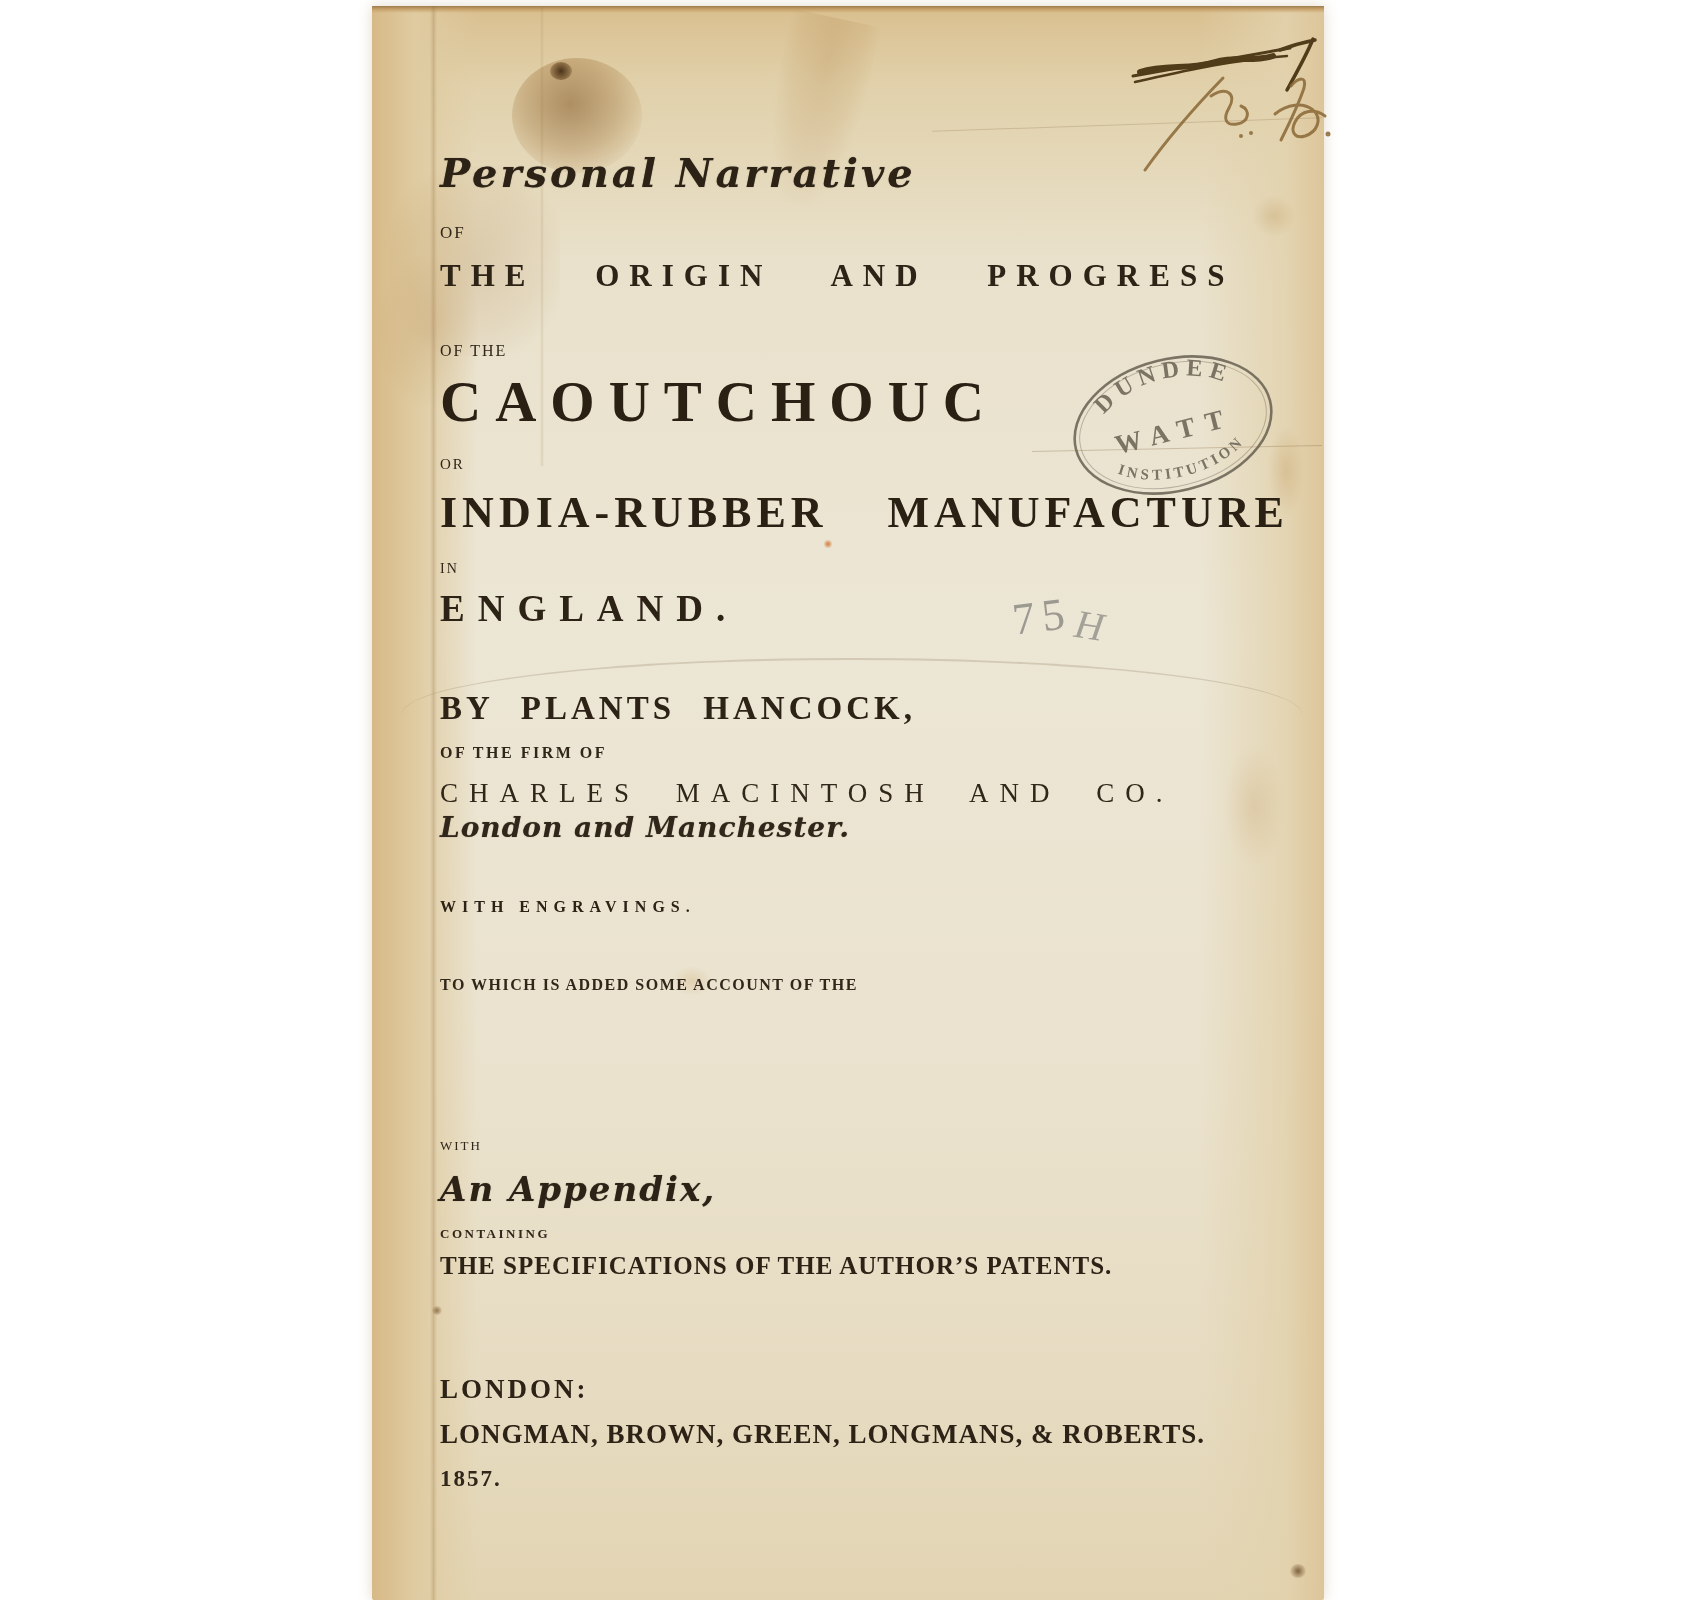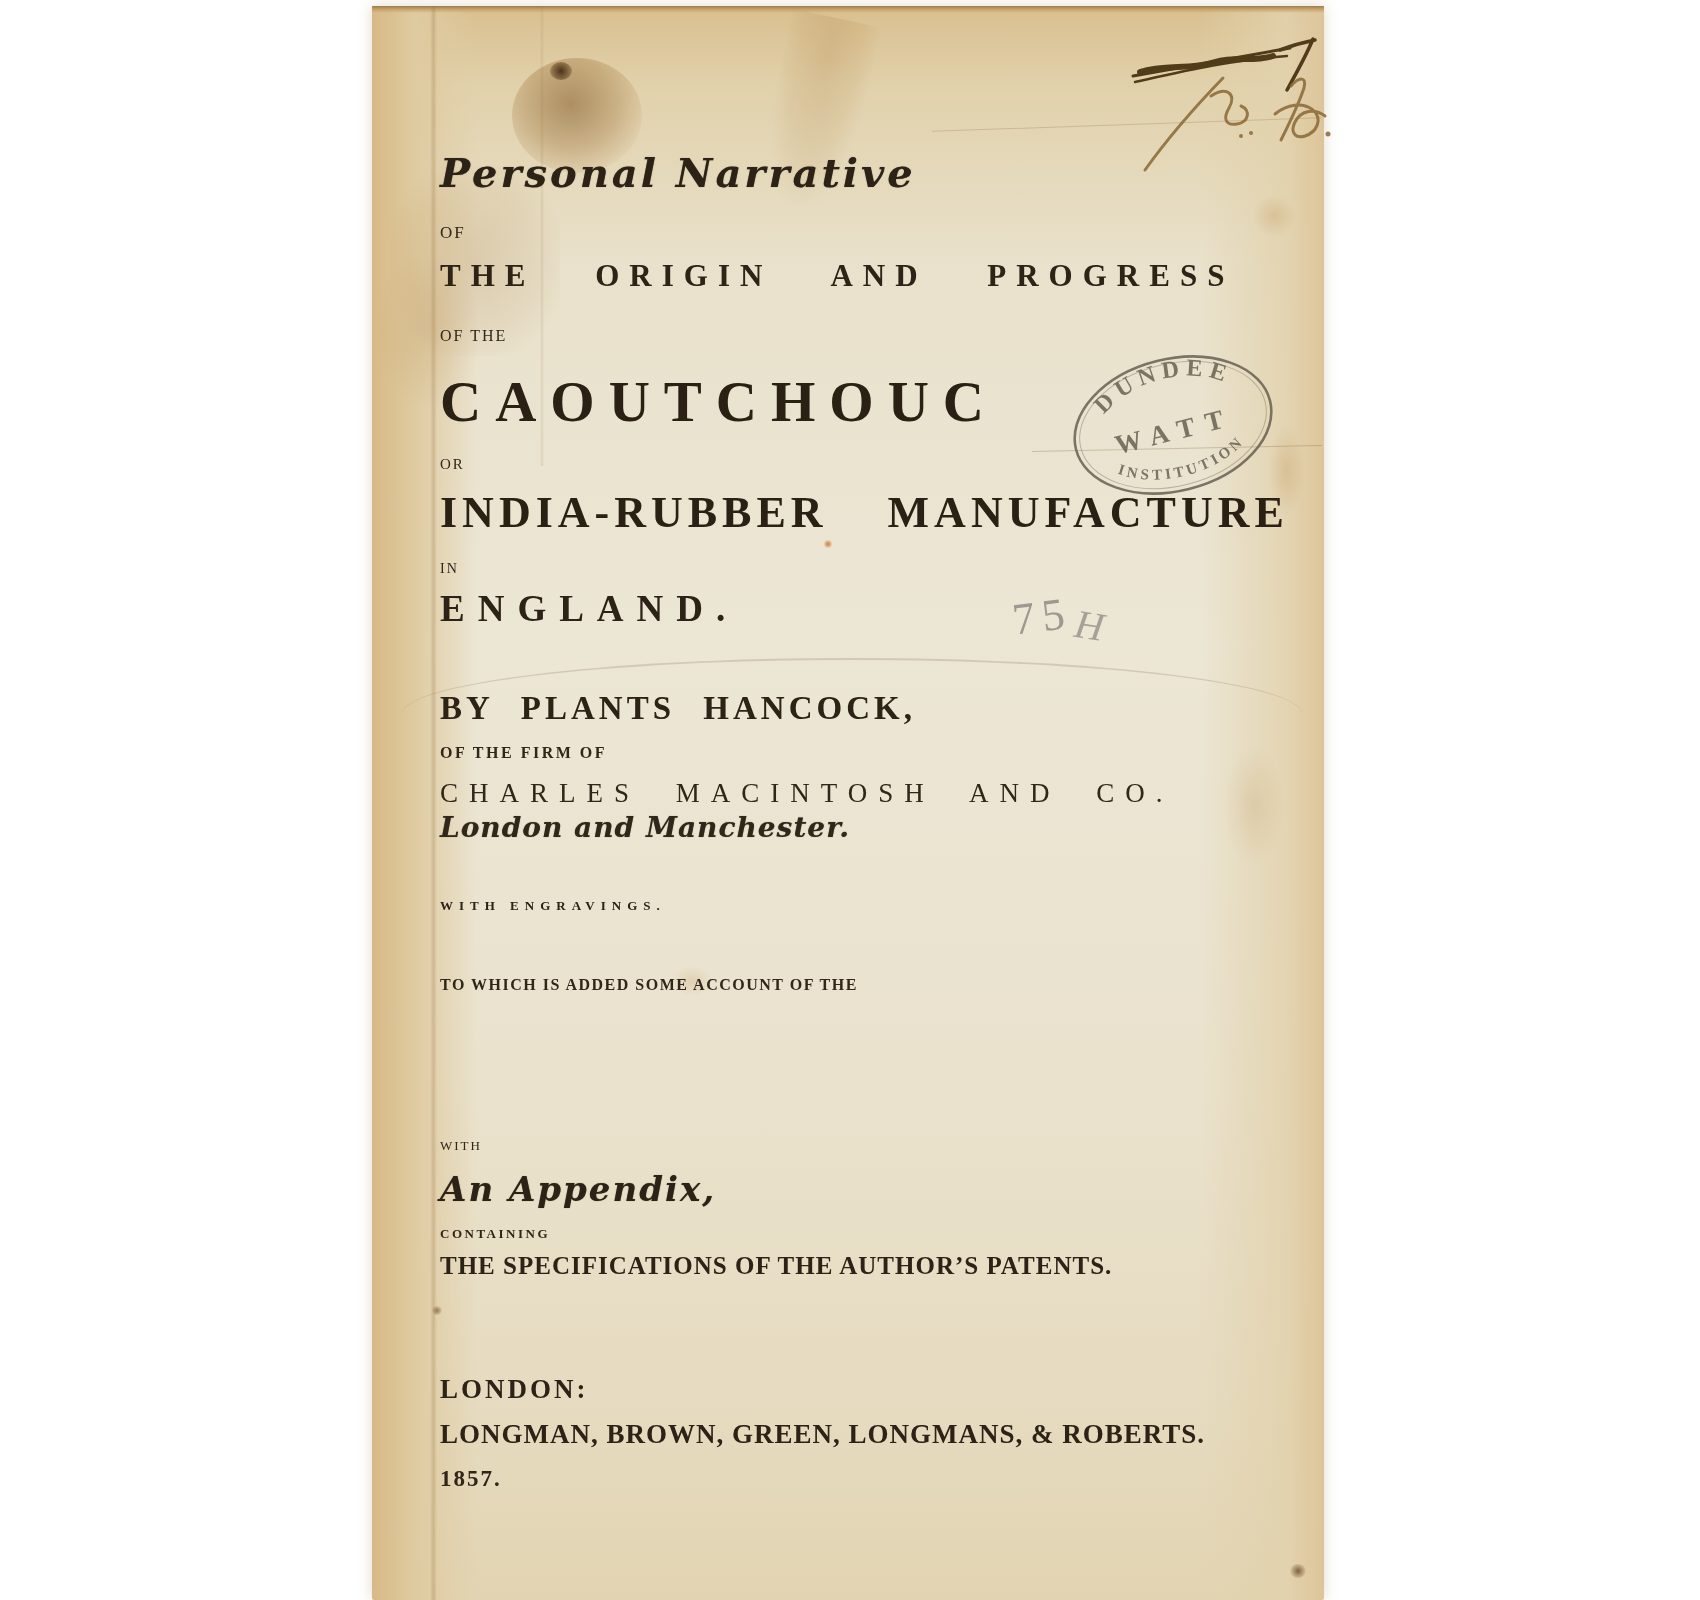--- a/index.html
+++ b/index.html
@@ -55,31 +55,31 @@
   .spot3{left:452px;top:534px;width:8px;height:8px;border-radius:50%;
     background:radial-gradient(circle, rgba(205,98,25,.8), rgba(205,98,25,0) 85%);}
 
   .text-block{position:absolute;left:48px;top:0;width:740px;height:100%;color:#30261a;}
   .line{position:absolute;left:0;width:100%;text-align:left;white-space:nowrap;line-height:1.05;margin-left:20px;}
   .script{font-style:italic;font-weight:bold;font-family:"DejaVu Serif",serif;
     text-shadow:0 0 1px rgba(48,38,25,.5);}
   .l-personal{top:146px;font-size:40px;letter-spacing:3px;color:#2c2216;}
   .l-of1{top:218px;font-size:17px;letter-spacing:2px;}
   .l-origin{top:254px;font-size:31px;letter-spacing:10px;word-spacing:42px;font-weight:600;color:#2d2317;}
-  .l-ofthe{top:322px;font-size:16px;letter-spacing:2px;}
+  .l-ofthe{top:337px;font-size:16px;letter-spacing:2px;}
   .l-caoutchouc{top:366px;font-size:57px;letter-spacing:14px;font-weight:700;color:#2a2014;}
   .l-or{top:451px;font-size:15px;letter-spacing:2px;}
   .l-india{top:484px;font-size:44px;letter-spacing:5px;word-spacing:44px;font-weight:700;color:#2a2014;}
   .l-in{top:556px;font-size:14px;letter-spacing:2px;}
   .l-england{top:584px;font-size:37px;letter-spacing:13px;font-weight:600;color:#2c2216;}
   .l-by{top:685px;font-size:33px;letter-spacing:4px;word-spacing:16px;font-weight:600;color:#2c2216;}
   .l-firmintro{top:739px;font-size:16px;letter-spacing:2.5px;font-weight:600;}
   .l-firmname{top:773px;font-size:27px;letter-spacing:11px;word-spacing:18px;}
   .l-cities{top:807px;font-size:28px;letter-spacing:1px;}
-  .l-engravings{top:893px;font-size:13px;letter-spacing:6px;font-weight:700;color:#2c2216;}
+  .l-engravings{top:893px;font-size:16px;letter-spacing:6px;font-weight:700;color:#2c2216;}
   .l-addedintro{top:971px;font-size:16px;letter-spacing:1.5px;font-weight:600;}
   .l-addedmain{top:1010px;font-size:27px;letter-spacing:3px;word-spacing:12px;font-weight:600;color:#2c2216;}
   .l-addeddetail{top:1064px;font-size:17px;letter-spacing:1.5px;font-weight:600;}
   .l-with{top:1133px;font-size:13px;letter-spacing:2px;}
   .l-appendix{top:1166px;font-size:34px;letter-spacing:2px;color:#2c2216;}
   .l-containing{top:1221px;font-size:13px;letter-spacing:2.5px;font-weight:600;}
   .l-specs{top:1247px;font-size:25px;letter-spacing:1px;font-weight:700;color:#2c2216;}
   .l-london{top:1369px;font-size:27px;letter-spacing:3px;font-weight:600;color:#2c2216;}
   .l-publisher{top:1414px;font-size:27px;letter-spacing:1px;font-weight:600;color:#2c2216;}
   .l-year{top:1461px;font-size:23px;letter-spacing:2px;font-weight:600;}

